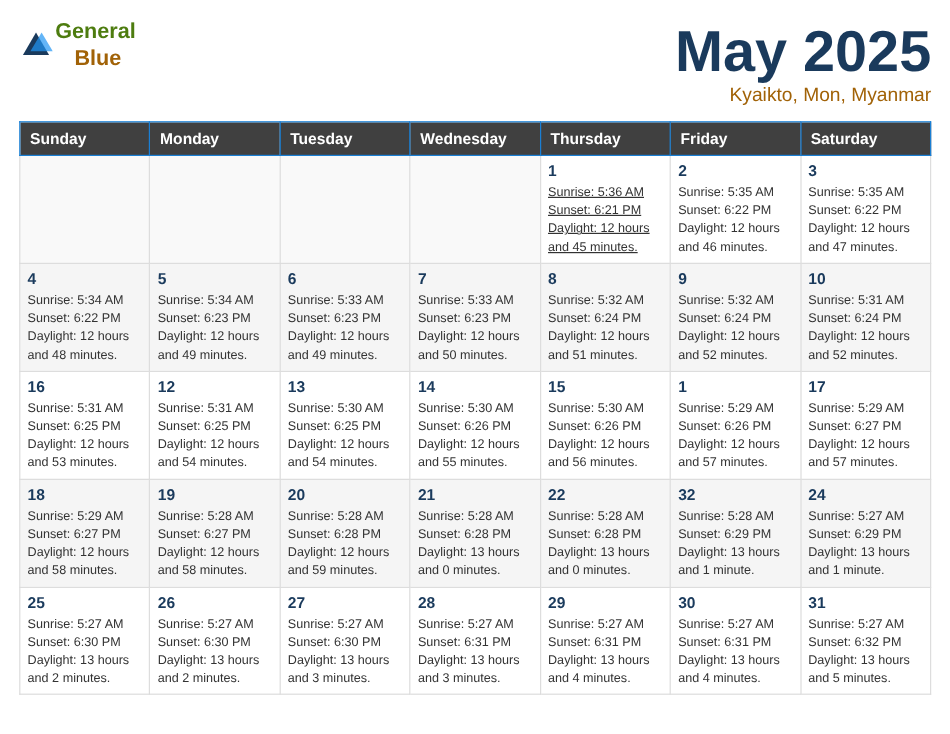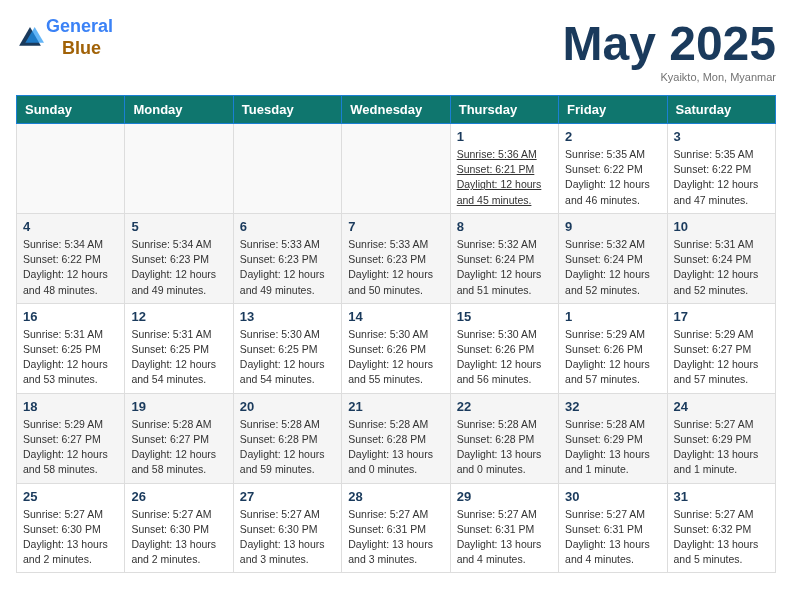--- a/index.html
+++ b/index.html
@@ -16,51 +16,51 @@
       align-items: flex-start;
       margin-bottom: 12px;
     }
     .logo {
       display: flex;
       align-items: center;
     }
     .logo-text {
       font-size: 18px;
       font-weight: bold;
-      color: #3b82f6;
+      color: #4d7c0f;
       line-height: 1.2;
     }
     .logo-blue {
       color: #a16207;
       margin-left: 16px;
     }
     .logo-icon {
       width: 28px;
       height: 28px;
       margin-right: 2px;
     }
     .title-block {
       text-align: right;
     }
     .month-title {
       font-size: 48px;
       font-weight: bold;
       color: #1a3a5c;
     }
     .location {
-      font-size: 11px;
-      color: #737373;
+      font-size: 16px;
+      color: #a16207;
     }
     .calendar {
       width: 100%;
       border-collapse: collapse;
       border: 1px solid #ccc;
     }
     .calendar th {
-      background-color: #0f766e;
+      background-color: #404040;
       color: #fff;
       text-align: left;
       padding: 6px 8px;
       font-size: 13px;
       border: 1px solid #1a7fd4;
     }
     .calendar td {
       vertical-align: top;
       padding: 5px 6px;
       border: 1px solid #ddd;

